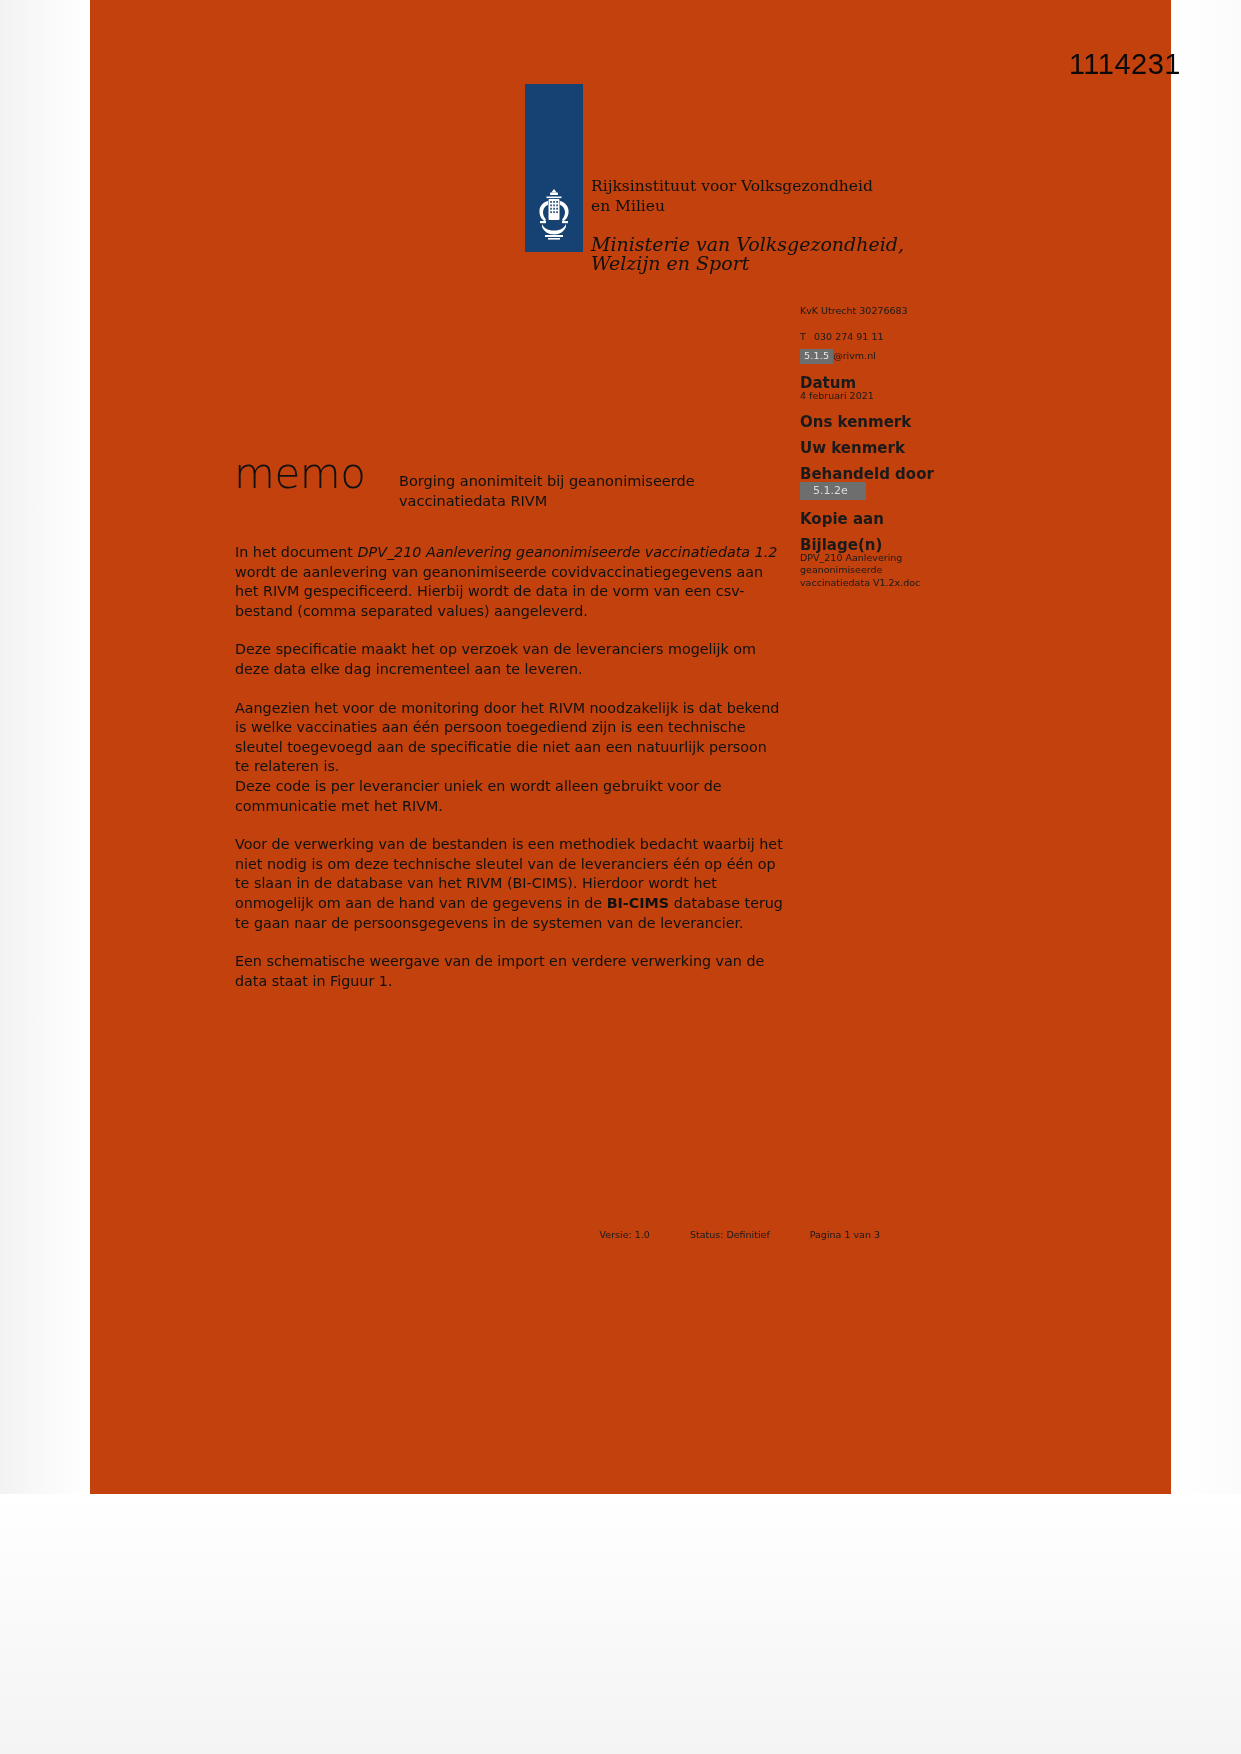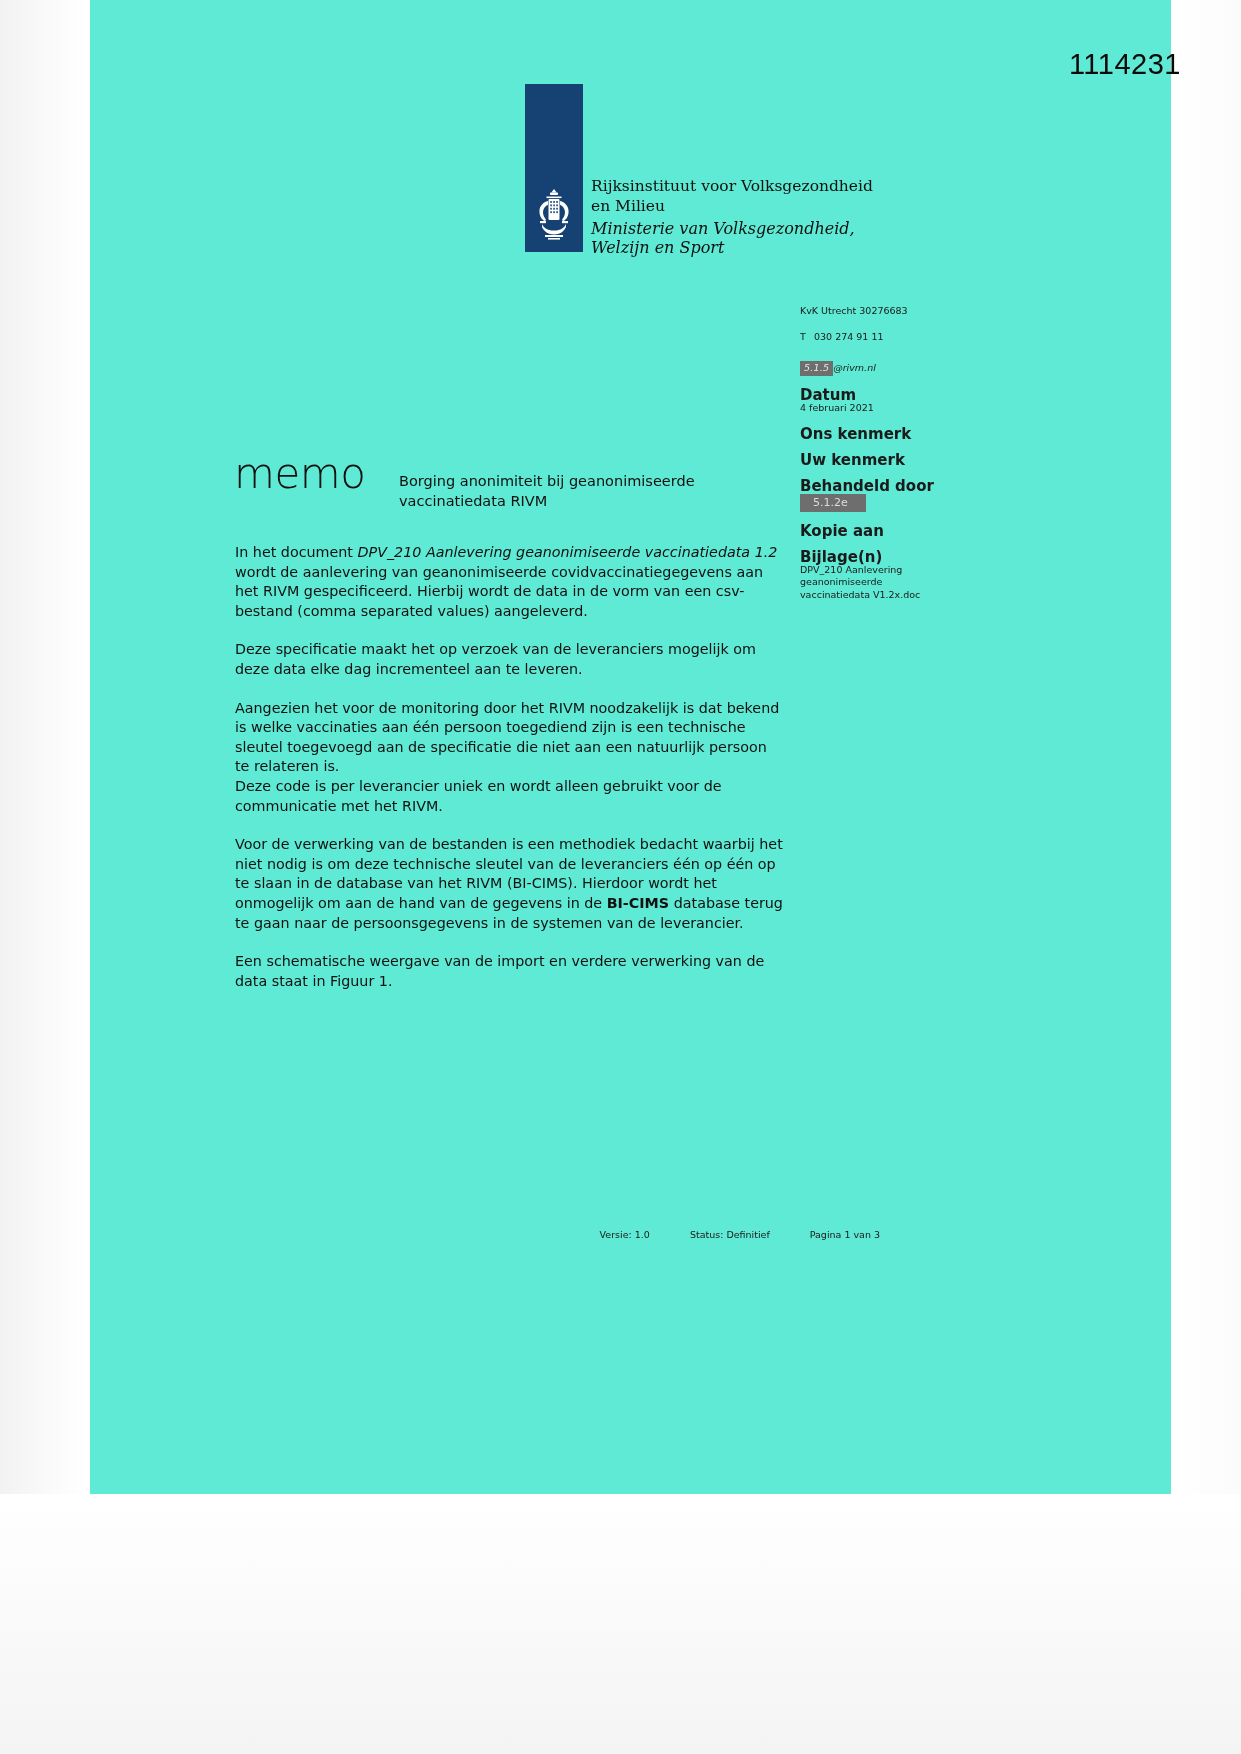--- a/index.html
+++ b/index.html
@@ -8,21 +8,21 @@
     background: #ffffff;
   }
   body {
     font-family: "DejaVu Sans", sans-serif;
     color: #000000;
   }
   .page {
     position: relative;
     width: 1241px;
     height: 1754px;
-    background: #5eead4;
+    background: #c2410c;
     overflow: hidden;
   }
   
   .scan-edge-left {
     position: absolute;
     left: 0; top: 0;
     width: 90px; height: 1754px;
     background: linear-gradient(to right, #f2f2f2 0%, #fafafa 55%, #ffffff 100%);
   }
   .scan-edge-bottom {
@@ -79,23 +79,23 @@
     color: #111111;
   }
   .logo-title {
     font-size: 15.5px;
     line-height: 20px;
     font-weight: 400;
   }
   .logo-sub {
     font-family: "DejaVu Serif", serif;
     font-style: italic;
-    font-size: 16px;
+    font-size: 19px;
     line-height: 19px;
-    margin-top: 3px;
+    margin-top: 19px;
   }
 
   
   .meta-col {
     position: absolute;
     left: 800px;
     top: 305px;
     width: 180px;
     font-family: "DejaVu Sans", sans-serif;
     font-size: 9.5px;
@@ -251,21 +251,21 @@
 
 
     <div class="meta-group">
       <div class="meta-line">KvK Utrecht 30276683</div>
     </div>
 
     <div class="meta-group">
       <div class="phone-row">
         <span class="phone-label">T</span><span>030 274 91 11</span>
       </div>
-      <div class="meta-line" style="margin-top:18px;font-style:italic;">
+      <div class="meta-line" style="margin-top:6px;">
         <span class="redaction">5.1.5</span><span>@rivm.nl</span>
       </div>
     </div>
 
     <div class="meta-group">
       <div class="meta-label">Datum</div>
       <div class="meta-value">4 februari 2021</div>
     </div>
 
     <div class="meta-group">

